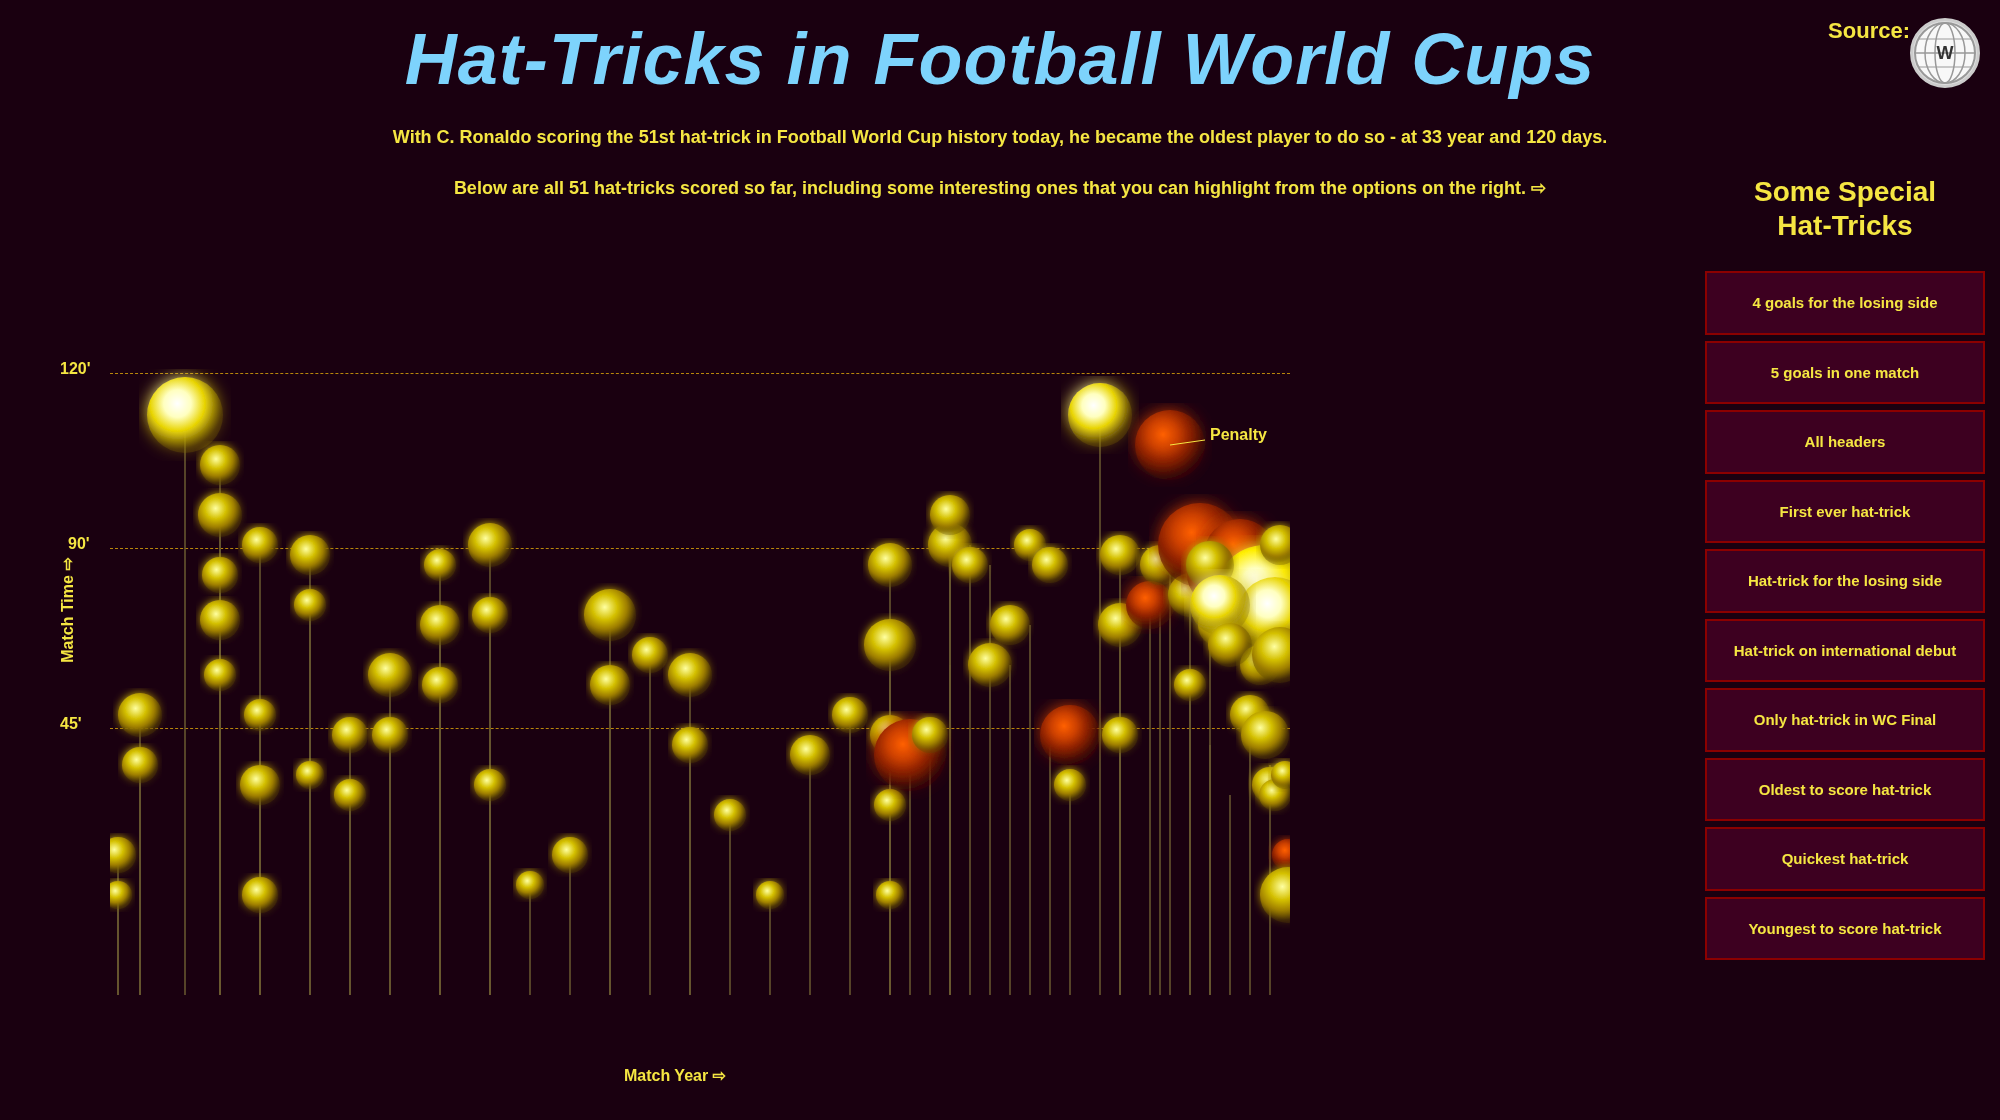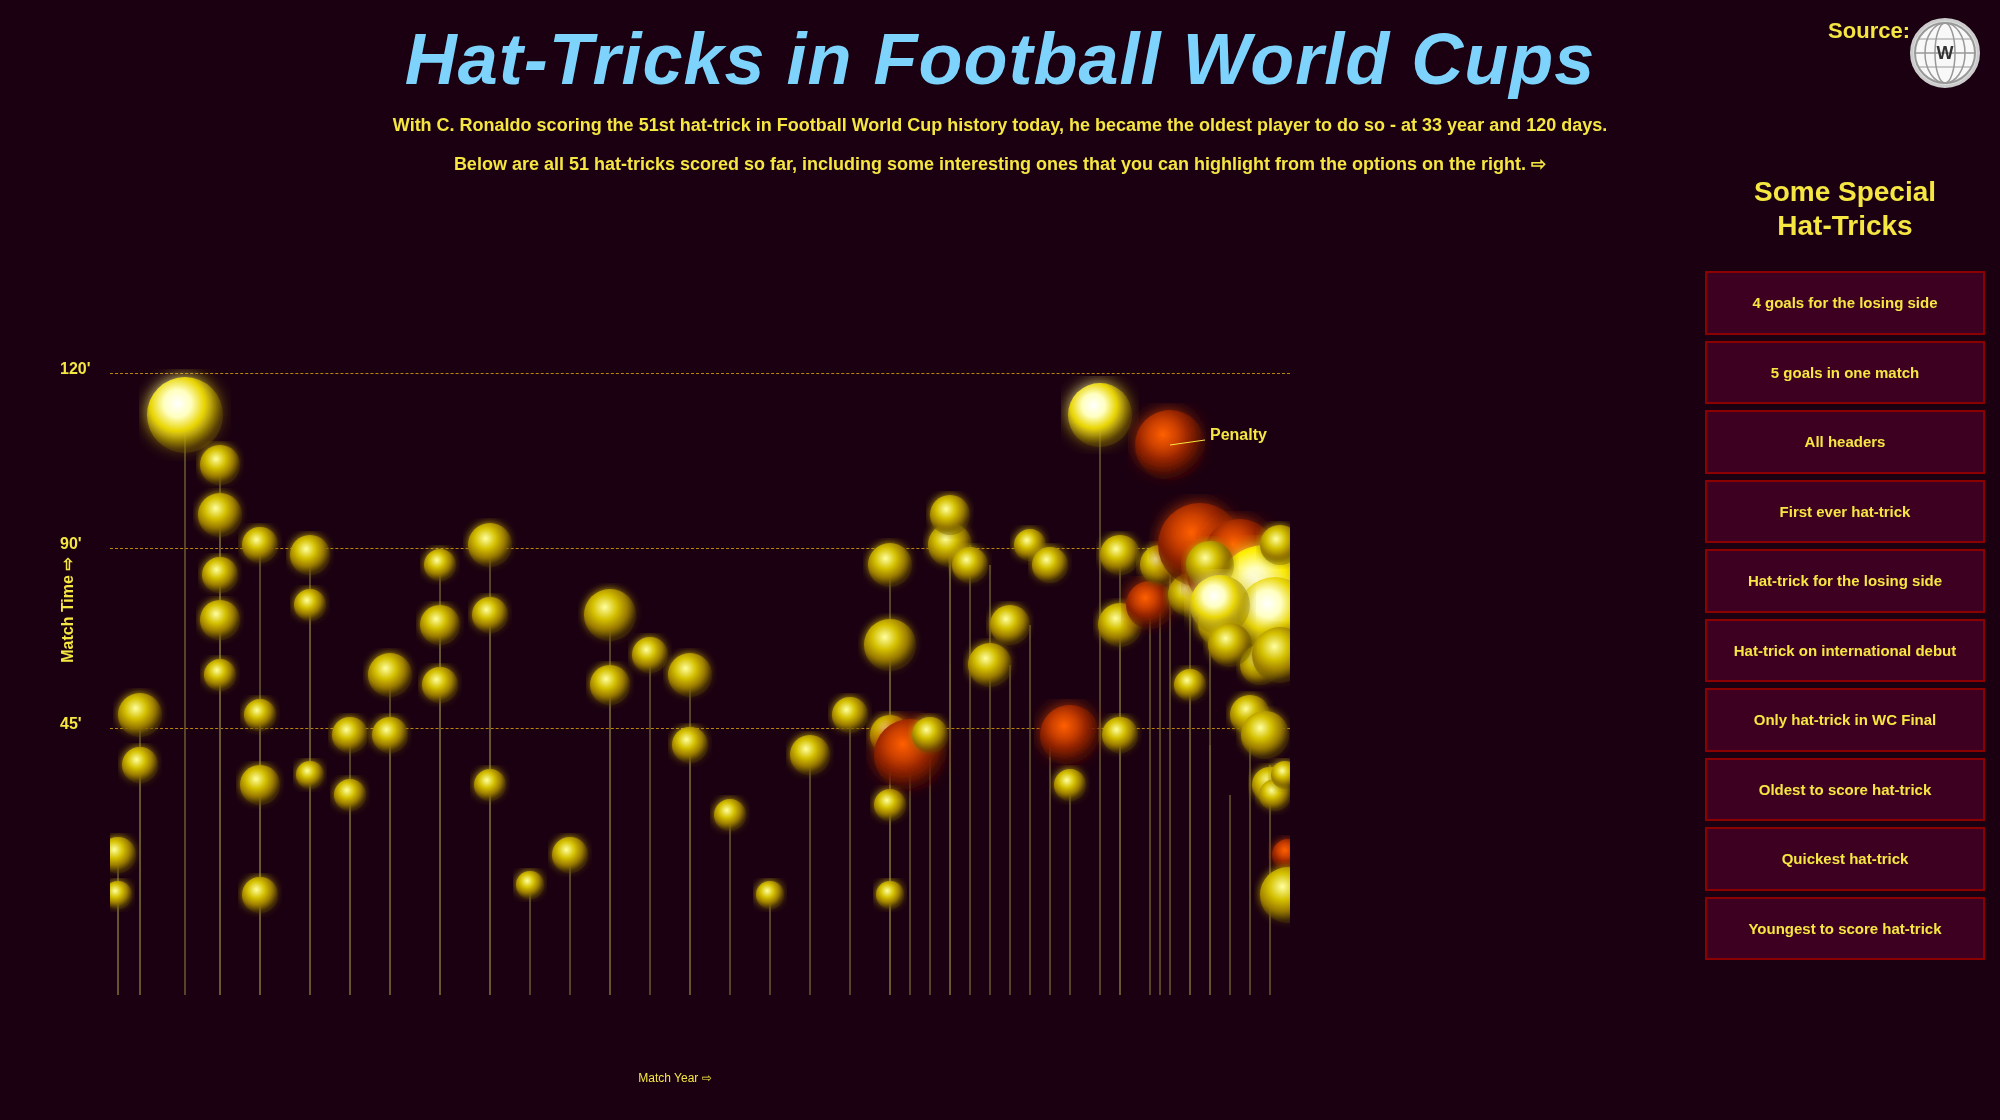--- a/index.html
+++ b/index.html
@@ -20,21 +20,21 @@
       padding-top: 18px;
       letter-spacing: 1px;
       font-style: italic;
     }
 
     .subtitle {
       text-align: center;
       color: #f5e642;
       font-size: 18px;
       font-weight: bold;
-      margin-top: 12px;
+      margin-top: 24px;
       line-height: 1.5;
     }
 
     .source-area {
       position: absolute;
       top: 18px;
       right: 20px;
       display: flex;
       align-items: flex-start;
     }
@@ -94,22 +94,22 @@
       height: 1px;
       border-top: 1px dashed #b8860b;
     }
 
     .x-axis-label {
       position: absolute;
       bottom: -40px;
       left: 50%;
       transform: translateX(-50%);
       color: #f5e642;
-      font-size: 12px;
-      font-weight: normal;
+      font-size: 16px;
+      font-weight: bold;
     }
 
     
     .right-panel {
       position: absolute;
       right: 15px;
       top: 175px;
       width: 280px;
     }
 
@@ -162,21 +162,21 @@
   <div class="subtitle">Below are all 51 hat-tricks scored so far, including some interesting ones that you can highlight from the options on the right. ⇨</div>
 </div>
 
 <div class="chart-area">
 
   <div class="y-axis-label">Match Time ⇨</div>
 
   <div class="y-tick" style="top: 185px; left: 0px;">120'</div>
   <div class="h-line" style="top: 198px;"></div>
 
-  <div class="y-tick" style="top: 360px; left: 0px;">90'</div>
+  <div class="y-tick" style="top: 360px; left: 8px;">90'</div>
   <div class="h-line" style="top: 373px;"></div>
 
   <div class="y-tick" style="top: 540px; left: 0px;">45'</div>
   <div class="h-line" style="top: 553px;"></div>
 
   <div class="x-axis-label">Match Year ⇨</div>
 
   <svg style="position:absolute; left:50px; top:0; width:1180px; height:820px;">
 
     <defs>

